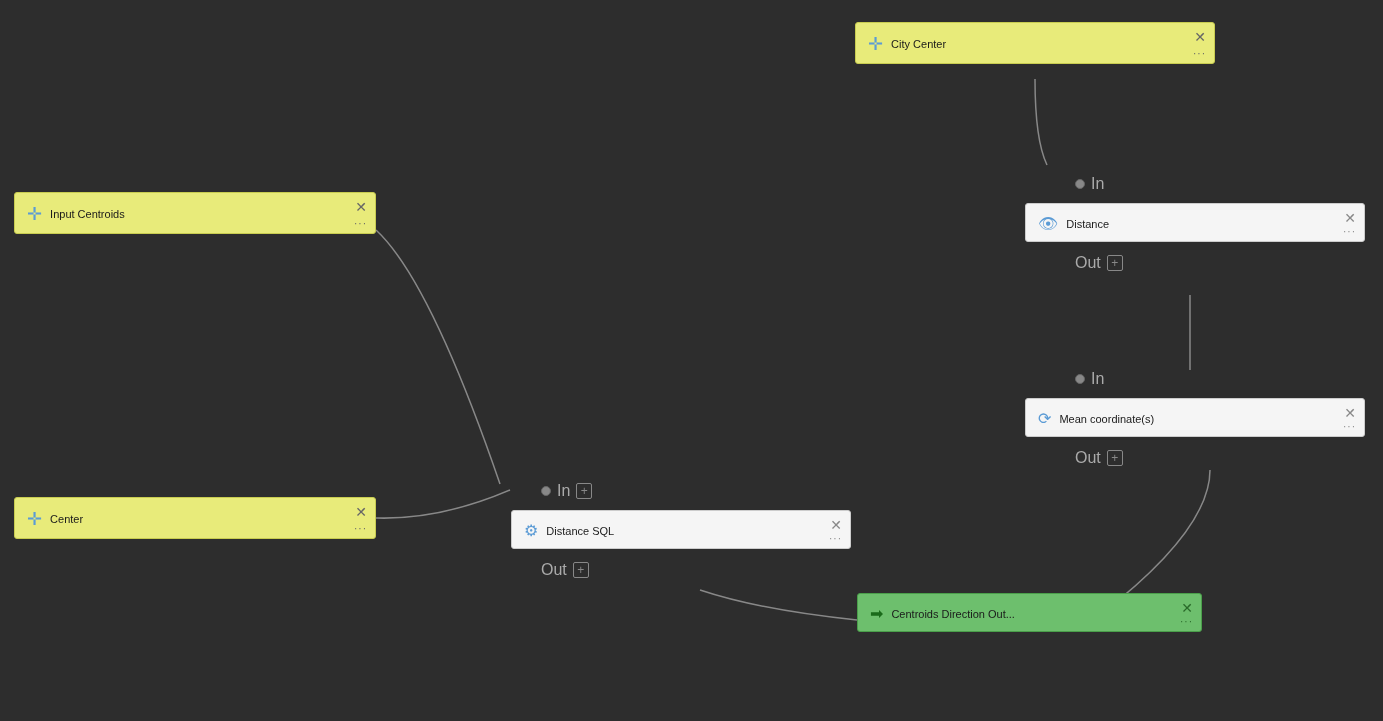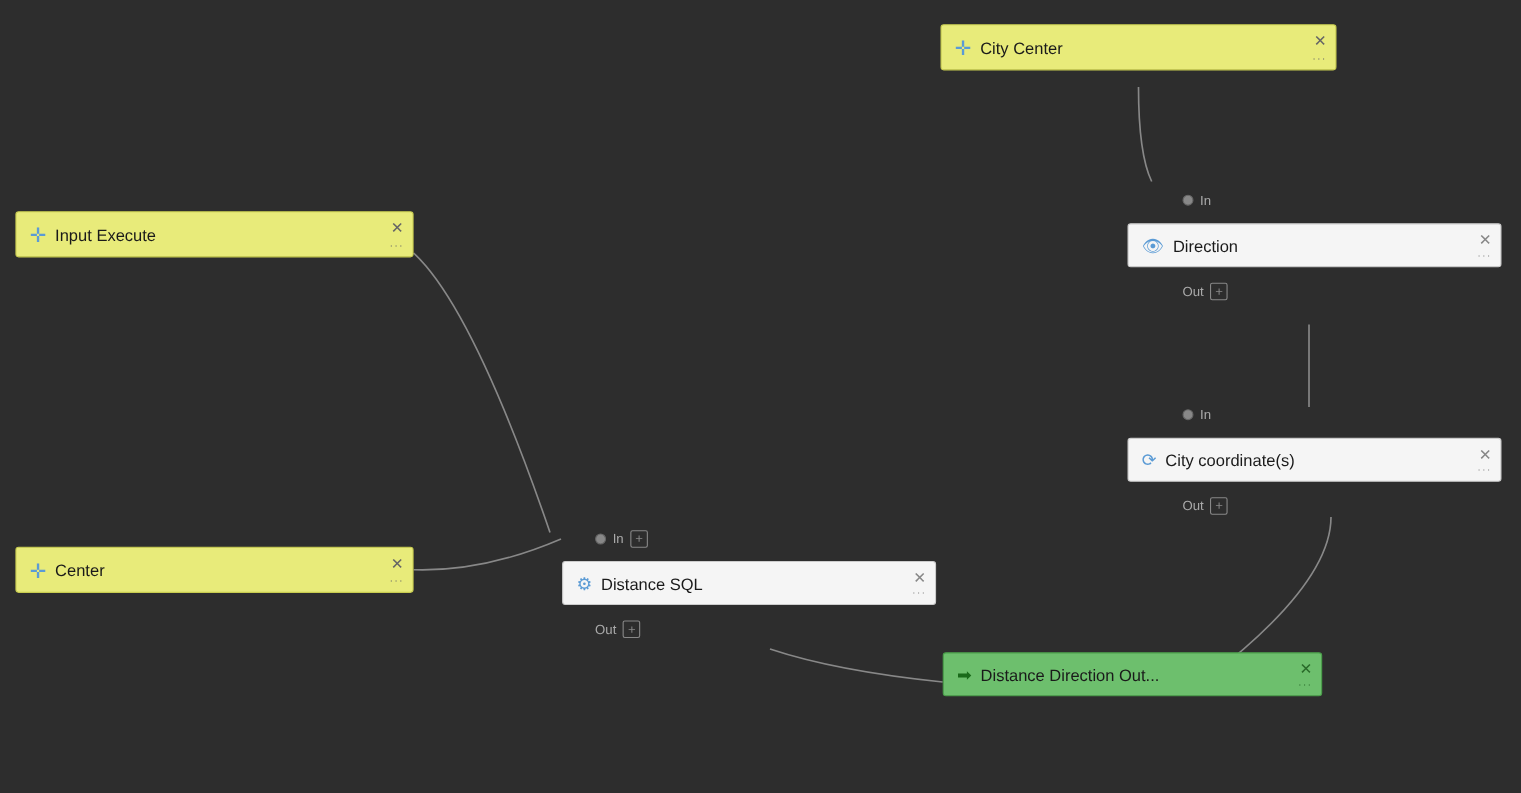--- a/index.html
+++ b/index.html
@@ -37,21 +37,21 @@
     .node-inner {
       position: relative;
       padding: 10px 30px 8px 12px;
       display: flex;
       align-items: center;
       gap: 8px;
       border-radius: 3px;
     }
 
     .node-label {
-      font-size: 15px;
+      font-size: 11px;
       font-weight: 500;
       white-space: nowrap;
       text-align: center;
     }
 
     .node-close {
       position: absolute;
       top: 6px;
       right: 8px;
       color: #888;
@@ -123,21 +123,21 @@
       font-size: 12px;
       display: flex;
       align-items: center;
       justify-content: center;
       cursor: pointer;
       flex-shrink: 0;
     }
 
     .port-label {
       color: #aaa;
-      font-size: 12px;
+      font-size: 16px;
     }
 
     
     .node-icon {
       font-size: 16px;
       flex-shrink: 0;
     }
 
     .icon-plus-cross {
       color: #5b9bd5;
@@ -189,21 +189,21 @@
       <span class="node-icon icon-plus-cross">✛</span>
       <span class="node-label">City Center</span>
       <span class="node-close">✕</span>
       <span class="node-dots">···</span>
     </div>
   </div>
 
   <div class="node node-yellow" style="left: 14px; top: 192px; width: 362px;">
     <div class="node-inner">
       <span class="node-icon icon-plus-cross">✛</span>
-      <span class="node-label">Input Execute</span>
+      <span class="node-label">Input Centroids</span>
       <span class="node-close">✕</span>
       <span class="node-dots">···</span>
     </div>
   </div>
 
   <div class="node node-yellow" style="left: 14px; top: 497px; width: 362px;">
     <div class="node-inner">
       <span class="node-icon icon-plus-cross">✛</span>
       <span class="node-label">Center</span>
       <span class="node-close">✕</span>
@@ -212,40 +212,40 @@
   </div>
 
   <div class="node node-white" style="left: 1025px; top: 203px; width: 340px;">
 
     <div style="position: absolute; top: -28px; left: 50px; display:flex; align-items:center; gap:6px;">
       <span class="port-dot"></span>
       <span class="port-label">In</span>
     </div>
     <div class="node-inner">
       <span class="node-icon icon-eye">👁</span>
-      <span class="node-label">Direction</span>
+      <span class="node-label">Distance</span>
       <span class="node-close">✕</span>
       <span class="node-dots">···</span>
     </div>
 
     <div style="position: absolute; bottom: -30px; left: 50px; display:flex; align-items:center; gap:6px;">
       <span class="port-label">Out</span>
       <div class="port-plus">+</div>
     </div>
   </div>
 
   <div class="node node-white" style="left: 1025px; top: 398px; width: 340px;">
 
     <div style="position: absolute; top: -28px; left: 50px; display:flex; align-items:center; gap:6px;">
       <span class="port-dot"></span>
       <span class="port-label">In</span>
     </div>
     <div class="node-inner">
       <span class="node-icon icon-recycle">⟳</span>
-      <span class="node-label">City coordinate(s)</span>
+      <span class="node-label">Mean coordinate(s)</span>
       <span class="node-close">✕</span>
       <span class="node-dots">···</span>
     </div>
 
     <div style="position: absolute; bottom: -30px; left: 50px; display:flex; align-items:center; gap:6px;">
       <span class="port-label">Out</span>
       <div class="port-plus">+</div>
     </div>
   </div>
 
@@ -265,19 +265,19 @@
 
     <div style="position: absolute; bottom: -30px; left: 30px; display:flex; align-items:center; gap:6px;">
       <span class="port-label">Out</span>
       <div class="port-plus">+</div>
     </div>
   </div>
 
   <div class="node node-green" style="left: 857px; top: 593px; width: 345px;">
     <div class="node-inner">
       <span class="node-icon icon-arrow">➡</span>
-      <span class="node-label">Distance Direction Out...</span>
+      <span class="node-label">Centroids Direction Out...</span>
       <span class="node-close">✕</span>
       <span class="node-dots">···</span>
     </div>
   </div>
 
 </div>
 
 </body></html>

